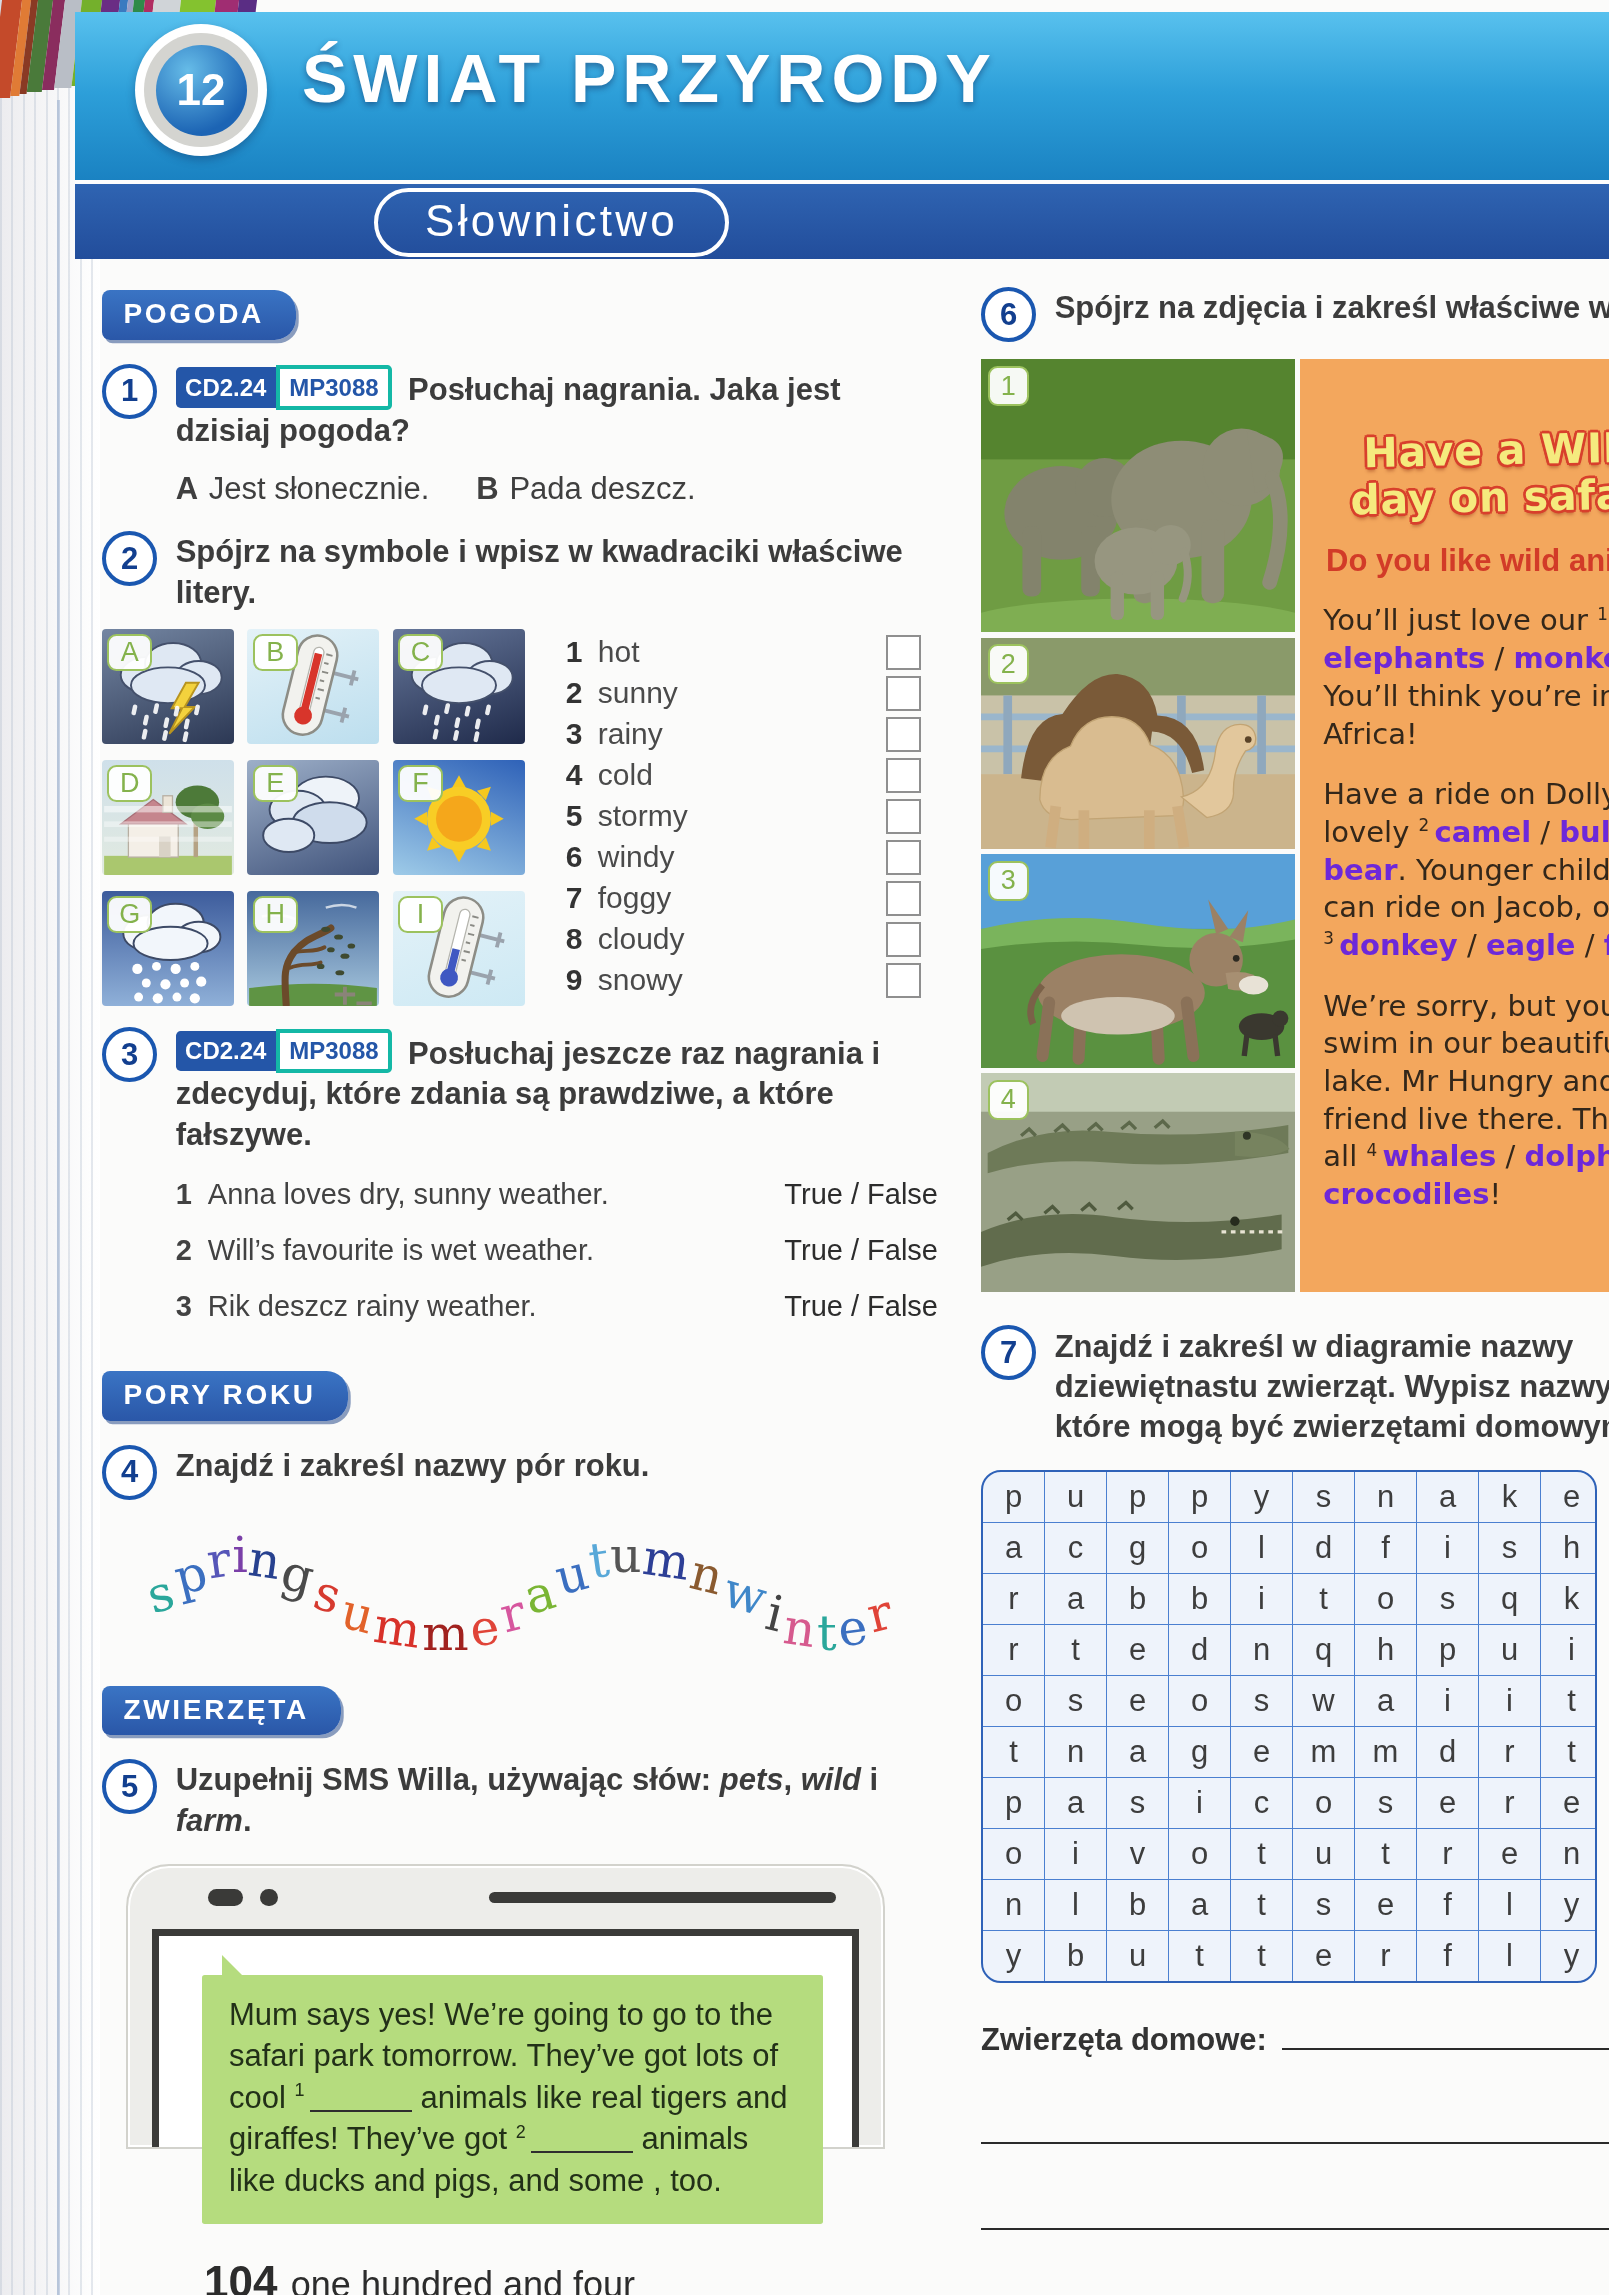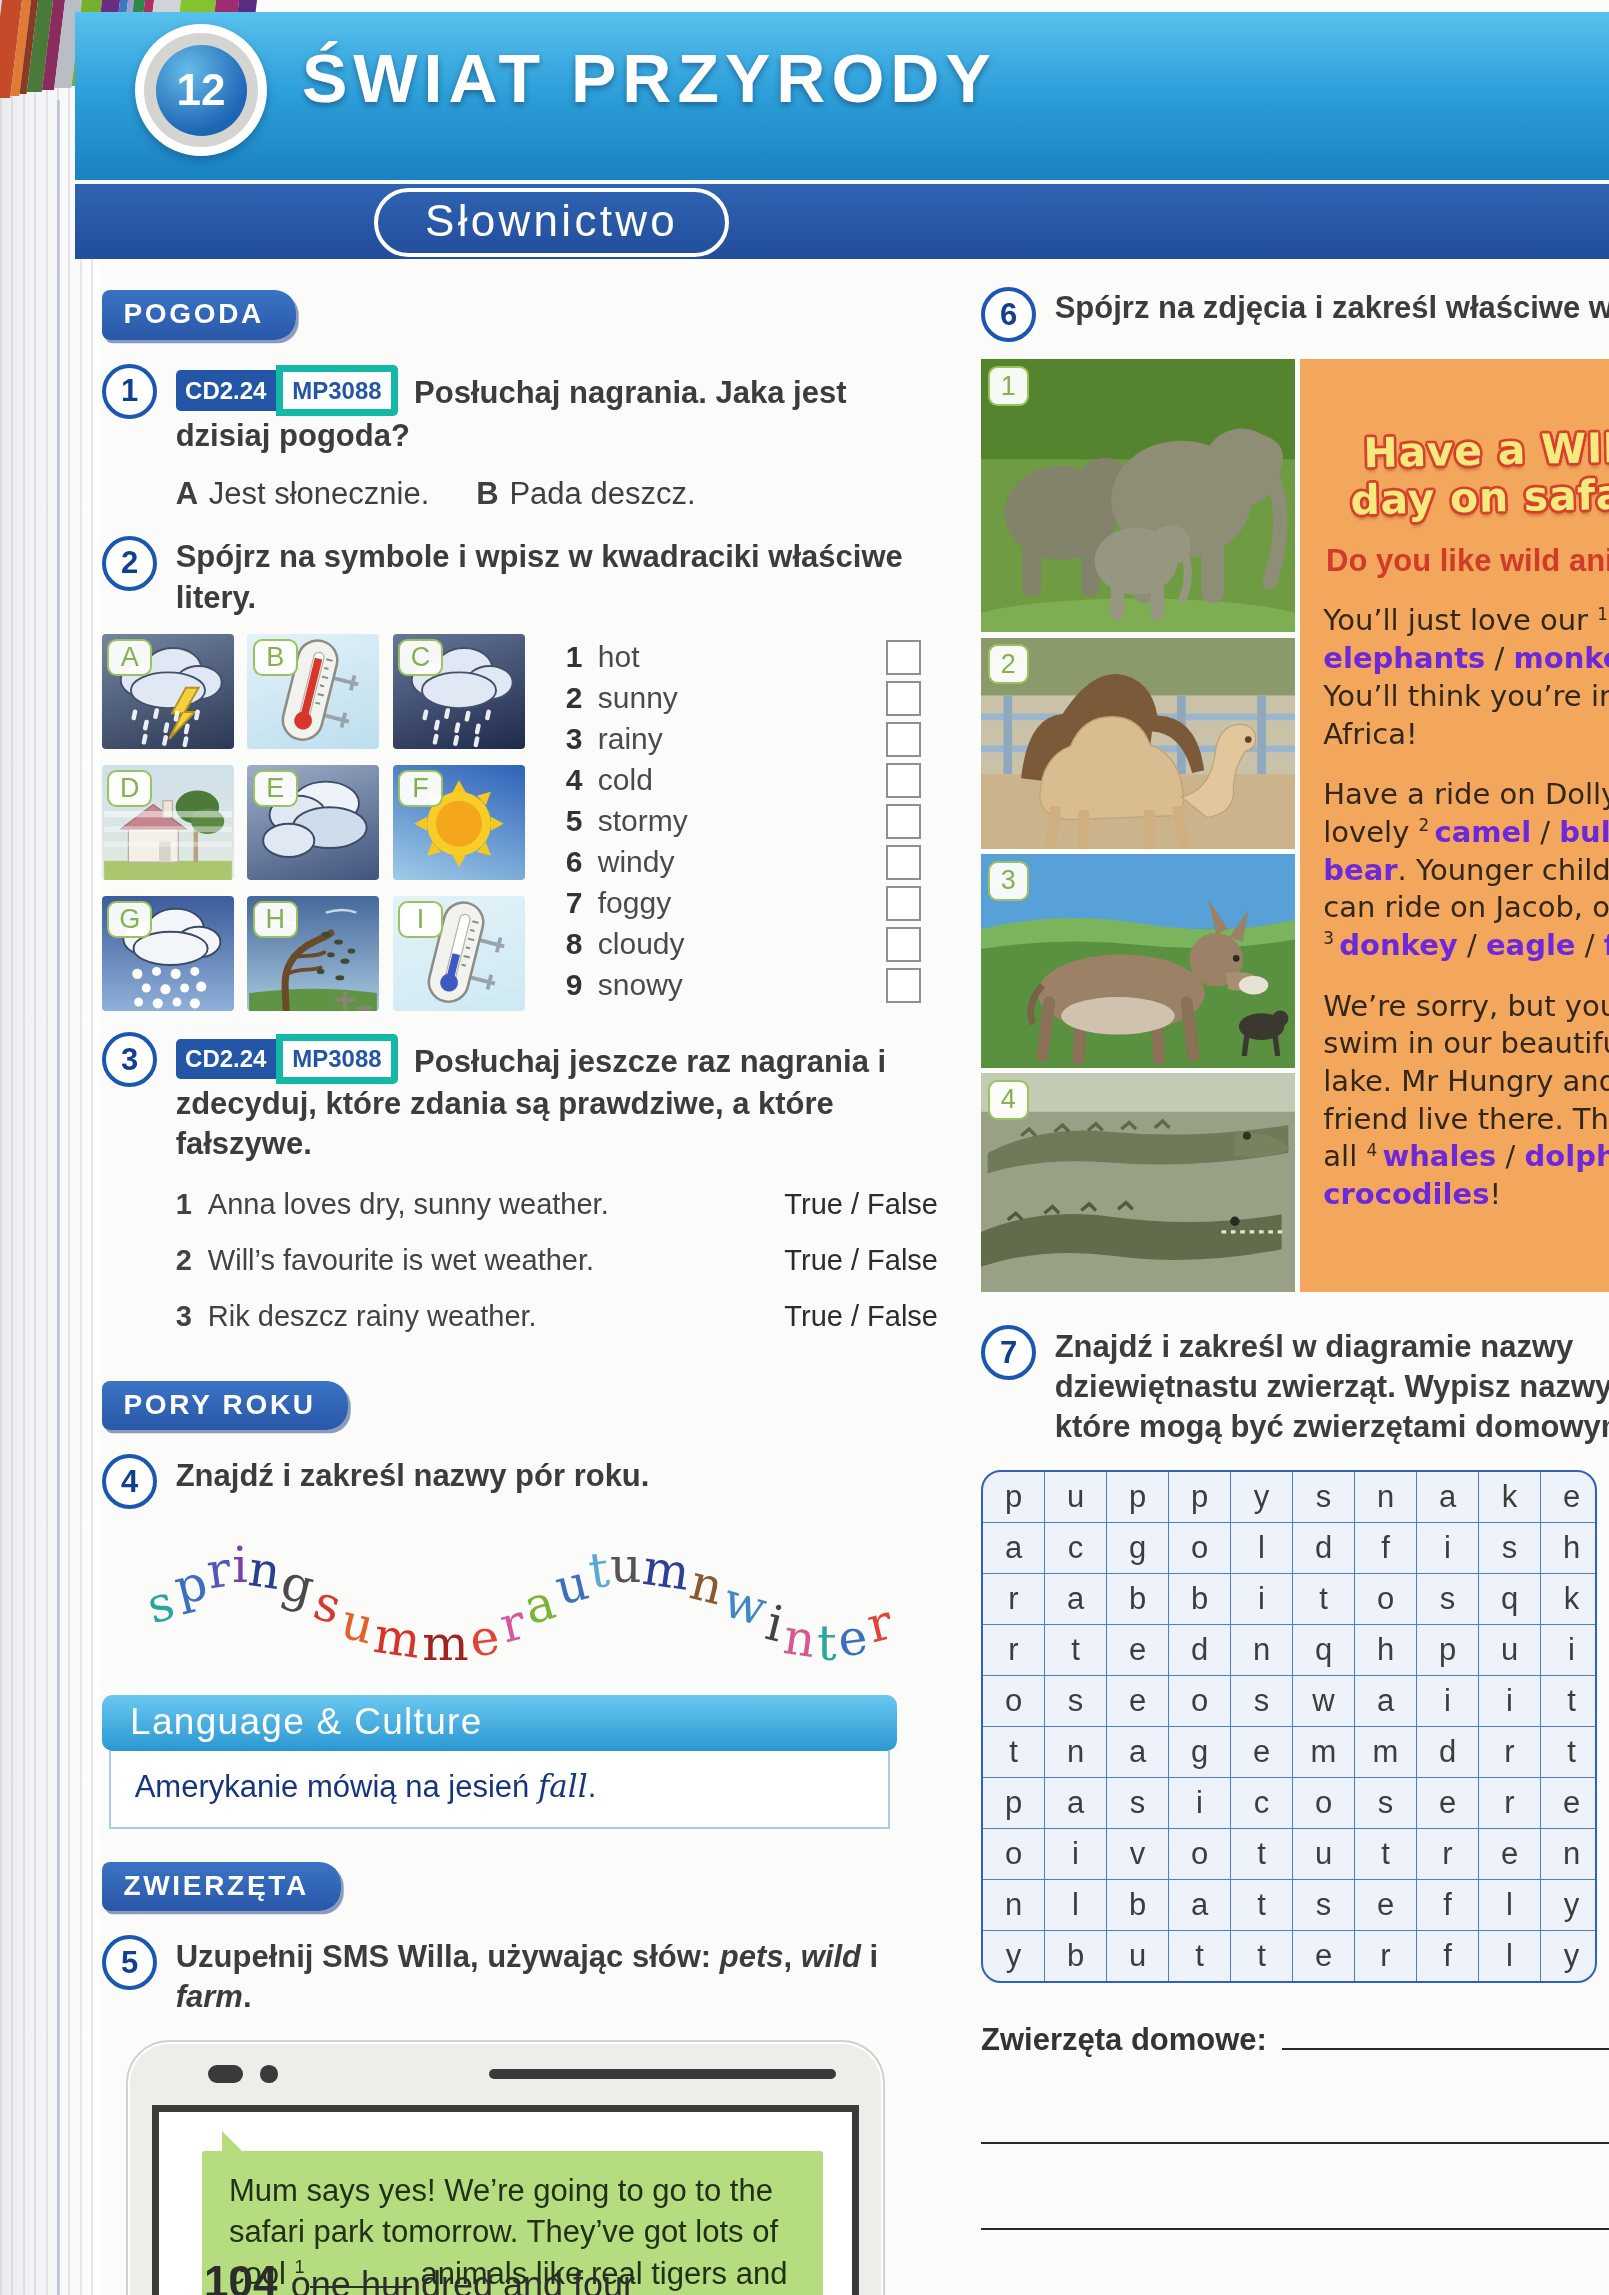--- a/index.html
+++ b/index.html
@@ -44,21 +44,21 @@
   .ex{display:flex;gap:18.7px;margin-bottom:16px;}
   .exnum{flex:0 0 auto;width:47px;height:47px;border:4px solid #1a57b0;border-radius:50%;color:#123f8f;
         font-weight:bold;font-size:31px;display:flex;align-items:center;justify-content:center;margin-top:4px;background:#fff;}
   .exbody{flex:1;min-width:0;}
   .instr{margin:5.3px 0 0;font-weight:bold;font-size:31px;line-height:1.3;color:#3c3c3c;}
   .nowrap{white-space:nowrap;}
 
   .badge-cd{display:inline-block;background:#2456a8;color:#fff;font-weight:bold;font-size:24px;
         padding:4.7px 9.4px;border-radius:4.7px 0 0 4.7px;vertical-align:4.7px;}
   .badge-mp3{display:inline-block;background:#fff;color:#2456a8;font-weight:bold;font-size:24px;
-        padding:2.7px 9.4px;border:7px solid #14b8a6;border-radius:0 4.7px 4.7px 0;margin-right:16px;vertical-align:4.7px;}
+        padding:2.7px 9.4px;border:4px solid #14b8a6;border-radius:0 4.7px 4.7px 0;margin-right:16px;vertical-align:4.7px;}
 
   .abline{font-size:31px;margin:20px 0 4px;color:#3f3f3f;}
   .optlab{font-weight:bold;margin-right:10.7px;}
   .opttext{margin-right:47px;}
 
   
   .weather-wrap{display:flex;margin:2.7px 0 17.4px;}
   .tiles{display:grid;grid-template-columns:repeat(3,132px);gap:16px 13.4px;}
   .tile{position:relative;width:132px;height:115px;border-radius:4px;overflow:hidden;}
   .tile-letter{position:absolute;top:5.3px;left:5.3px;z-index:2;min-width:33px;height:33px;padding:0 4px;
@@ -483,24 +483,20 @@
         <span style="color: rgb(45, 63, 150); transform: translateY(-34px) rotate(8deg);">m</span>
         <span style="color: rgb(138, 90, 47); transform: translateY(-19.4px) rotate(13.9deg);">n</span>
         <span style="color: rgb(63, 135, 201); transform: translateY(0px) rotate(16deg);">w</span>
         <span style="color: rgb(68, 68, 68); transform: translateY(19.4px) rotate(13.9deg);">i</span>
         <span style="color: rgb(214, 90, 142); transform: translateY(34px) rotate(8deg);">n</span>
         <span style="color: rgb(42, 167, 155); transform: translateY(39px) rotate(0deg);">t</span>
         <span style="color: rgb(59, 111, 192); transform: translateY(34px) rotate(-8deg);">e</span>
         <span style="color: rgb(224, 68, 56); transform: translateY(19.4px) rotate(-13.9deg);">r</span>
       </div>
 
-    <div class="lcbox">
-      <div class="lchead">Language &amp; Culture</div>
-      <div class="lcbody">Amerykanie mówią na jesień <i>fall</i>.</div>
-    </div>
 
     <div class="tag">ZWIERZĘTA</div>
 
     <section class="ex">
       <div class="exnum">5</div>
       <div class="exbody">
         <p class="instr">Uzupełnij SMS Willa, używając słów: <b><i>pets</i></b>, <b><i>wild</i></b> i <b><i>farm</i></b>.</p>
       </div>
     </section>
 

